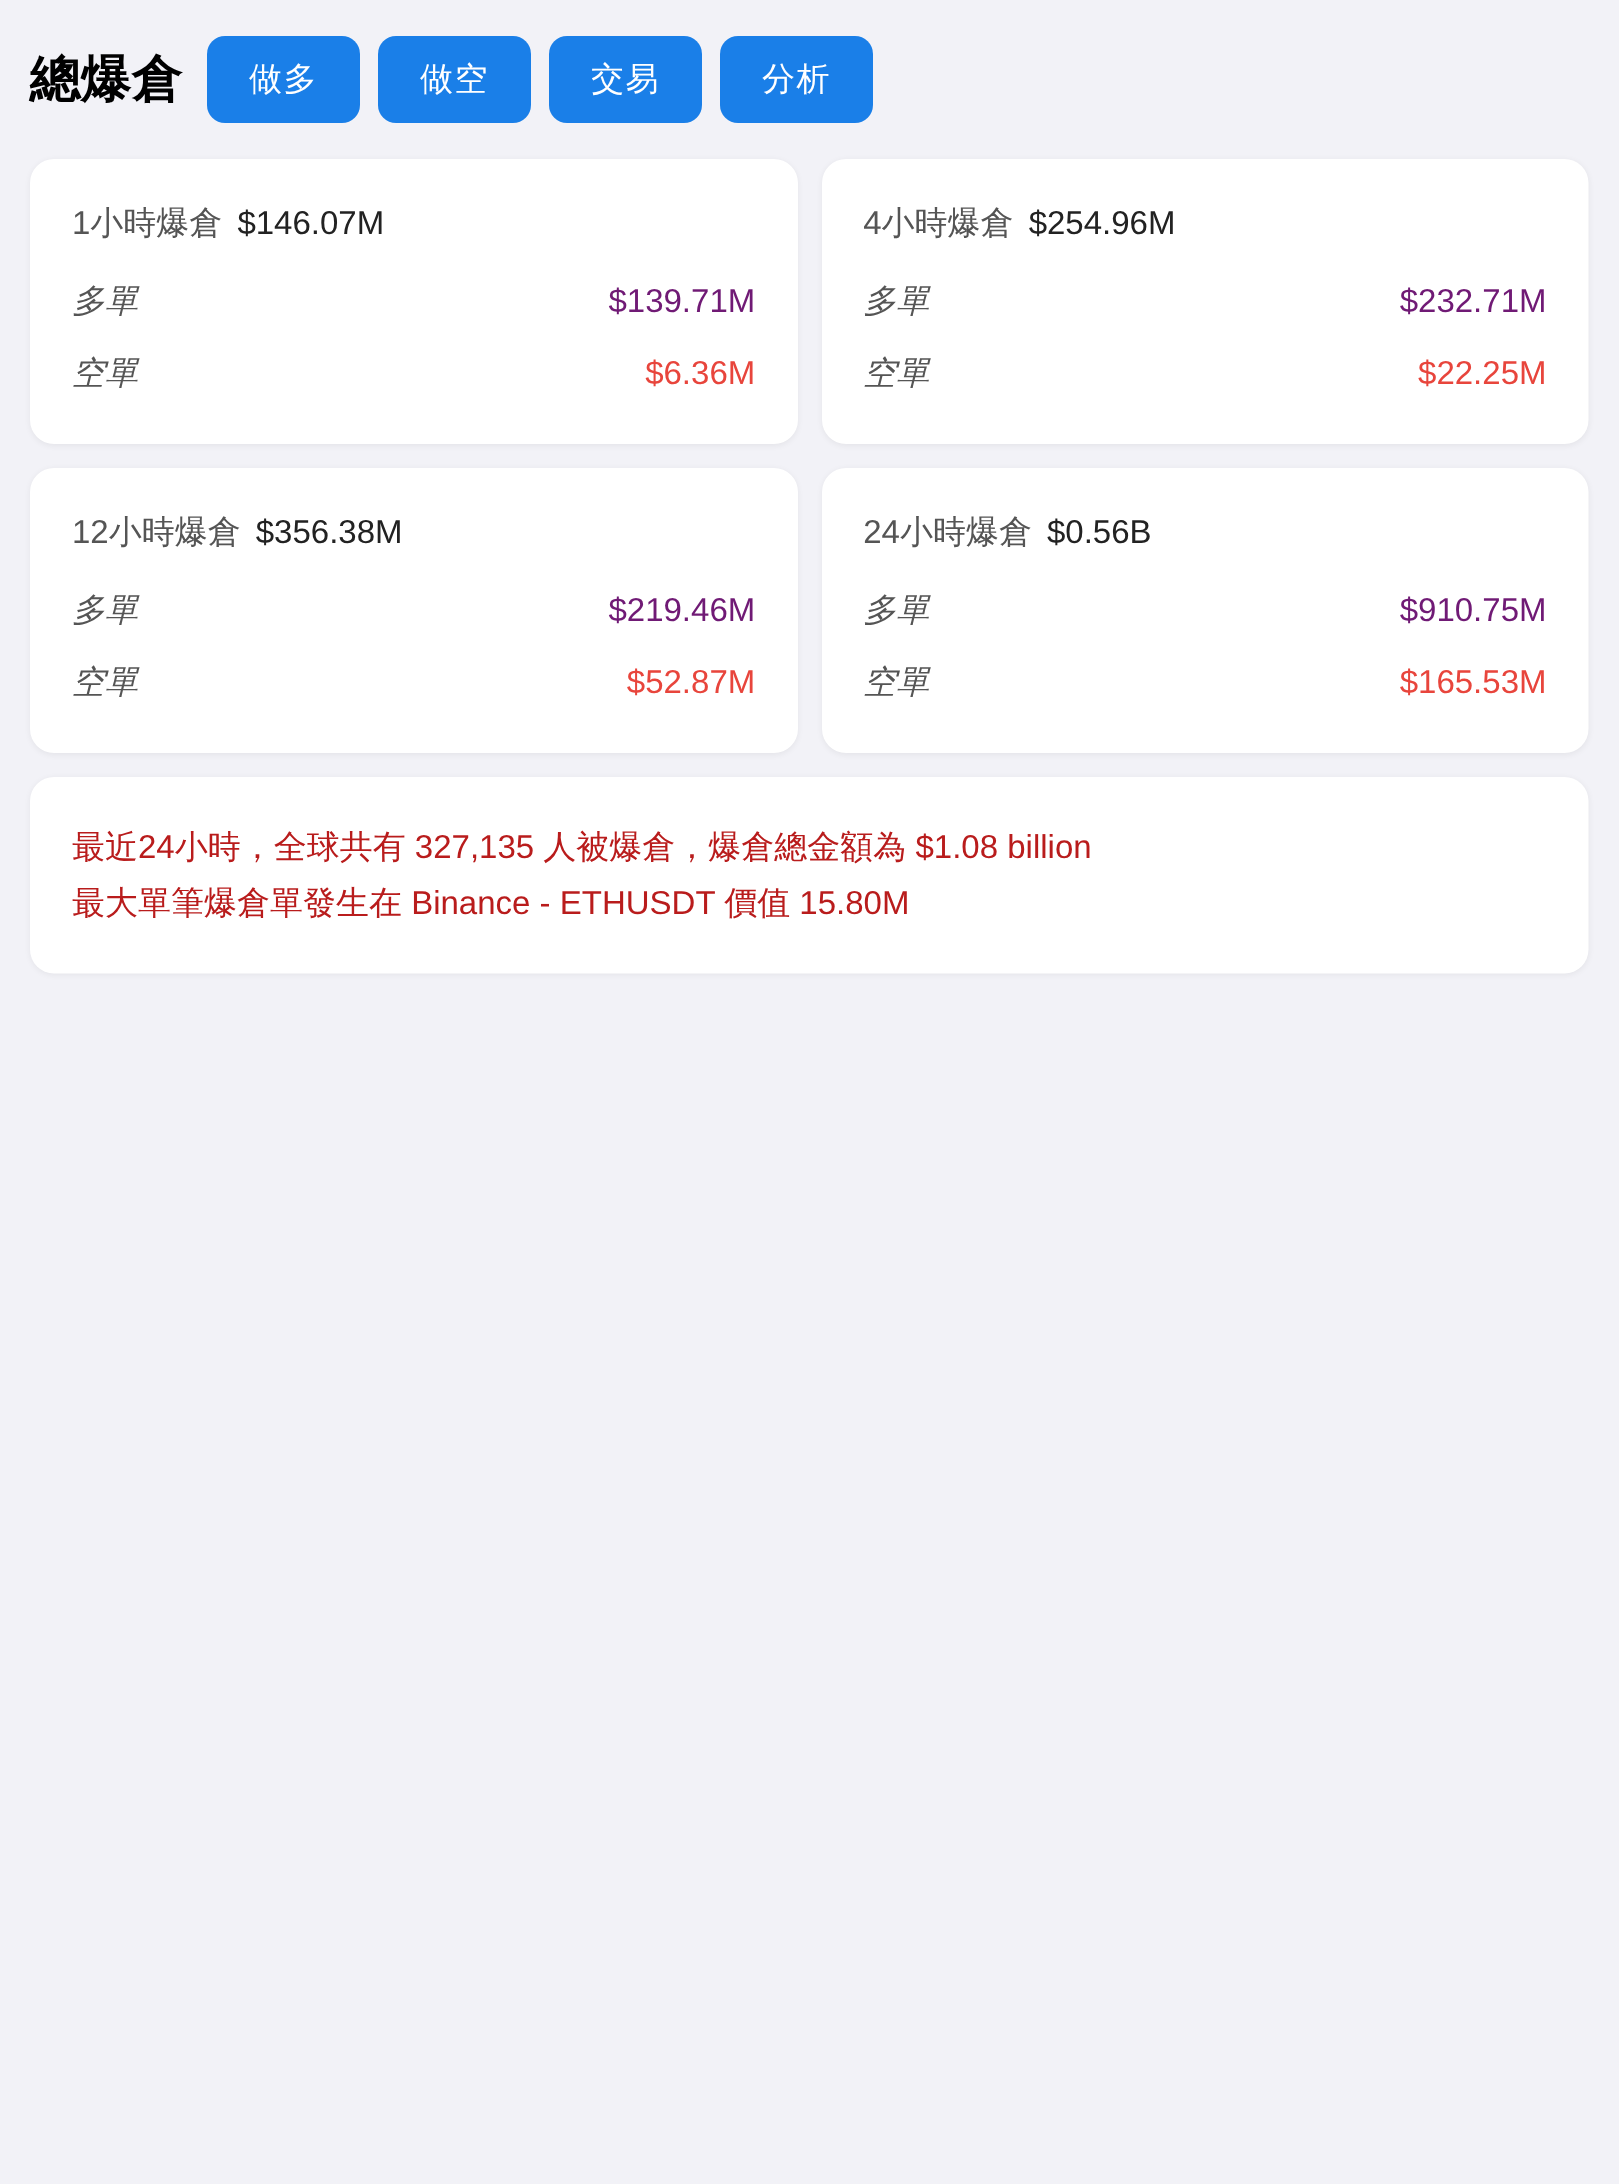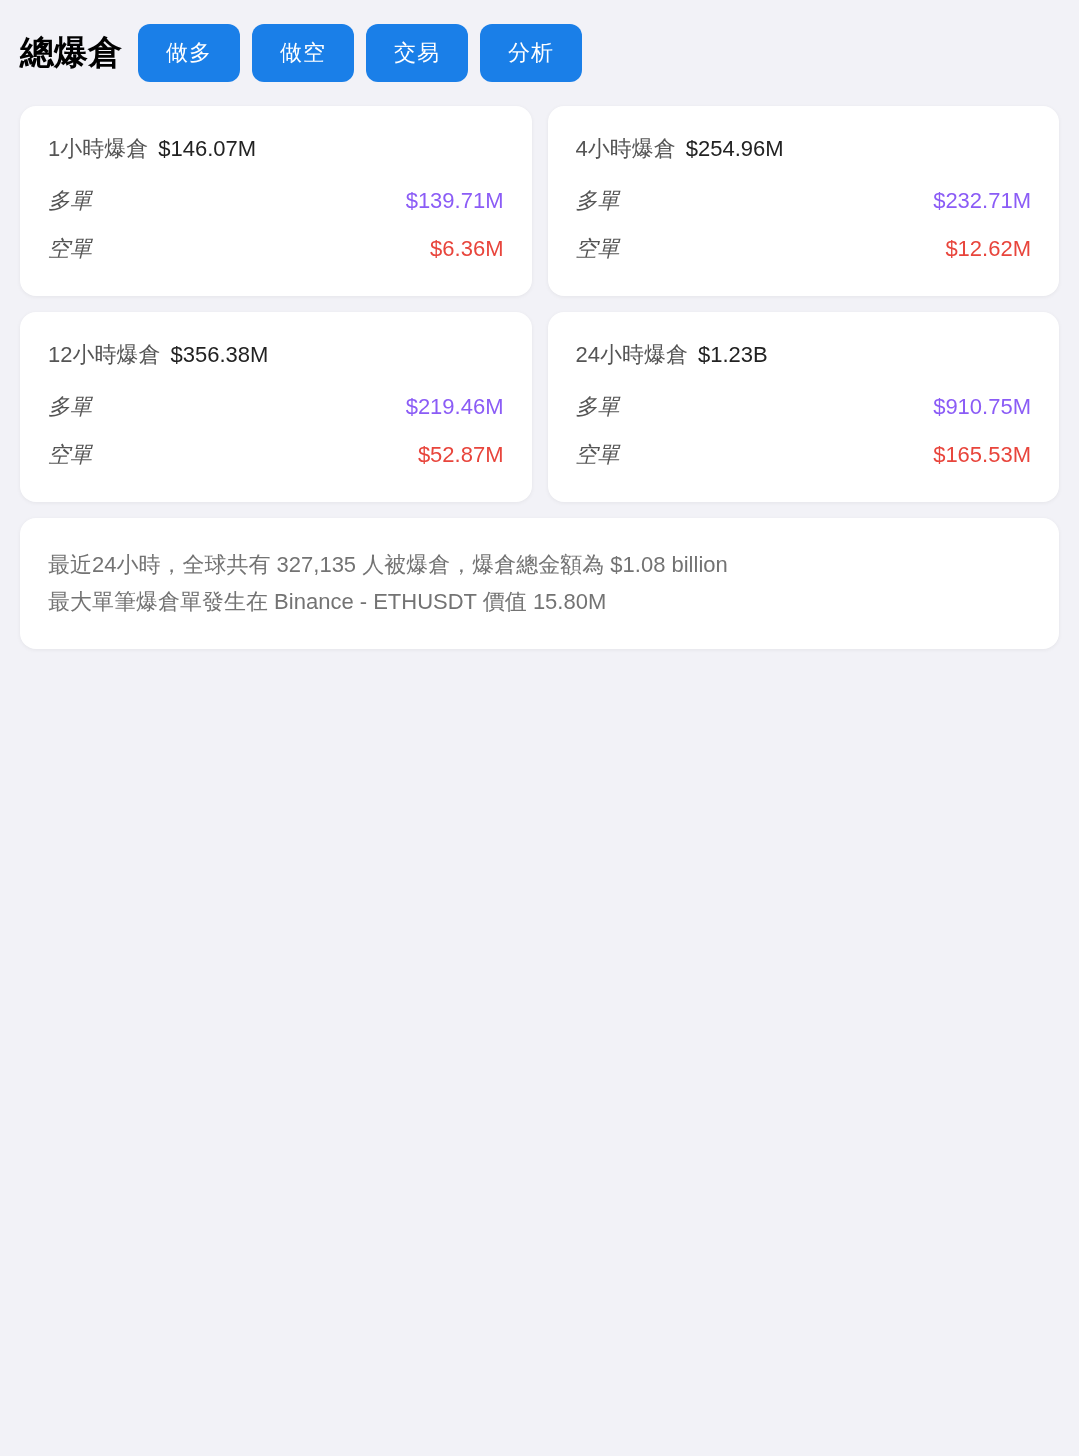--- a/index.html
+++ b/index.html
@@ -103,40 +103,40 @@
     }
 
     .card-label {
       font-size: 22px;
       color: #555;
       font-style: italic;
     }
 
     .card-value-green {
       font-size: 22px;
-      color: #8b5cf6;
+      color: #701a75;
       font-weight: 500;
     }
 
     .card-value-red {
       font-size: 22px;
       color: #e8453c;
       font-weight: 500;
     }
 
     .summary-card {
       background-color: #fff;
       border-radius: 16px;
       padding: 28px;
       box-shadow: 0 1px 4px rgba(0,0,0,0.06);
     }
 
     .summary-text {
       font-size: 22px;
-      color: #737373;
+      color: #b91c1c;
       line-height: 1.7;
     }
   </style>
 </head>
 <body>
 
 <div class="page-container">
 
   <div class="header">
     <h1 class="page-title">總爆倉</h1>
@@ -169,41 +169,41 @@
       <div class="card-title-row">
         <span class="card-period">4小時爆倉</span>
         <span class="card-total">$254.96M</span>
       </div>
       <div class="card-row">
         <span class="card-label">多單</span>
         <span class="card-value-green">$232.71M</span>
       </div>
       <div class="card-row">
         <span class="card-label">空單</span>
-        <span class="card-value-red">$12.62M</span>
+        <span class="card-value-red">$22.25M</span>
       </div>
     </div>
       <div class="card">
       <div class="card-title-row">
         <span class="card-period">12小時爆倉</span>
         <span class="card-total">$356.38M</span>
       </div>
       <div class="card-row">
         <span class="card-label">多單</span>
         <span class="card-value-green">$219.46M</span>
       </div>
       <div class="card-row">
         <span class="card-label">空單</span>
         <span class="card-value-red">$52.87M</span>
       </div>
     </div>
       <div class="card">
       <div class="card-title-row">
         <span class="card-period">24小時爆倉</span>
-        <span class="card-total">$1.23B</span>
+        <span class="card-total">$0.56B</span>
       </div>
       <div class="card-row">
         <span class="card-label">多單</span>
         <span class="card-value-green">$910.75M</span>
       </div>
       <div class="card-row">
         <span class="card-label">空單</span>
         <span class="card-value-red">$165.53M</span>
       </div>
     </div>

